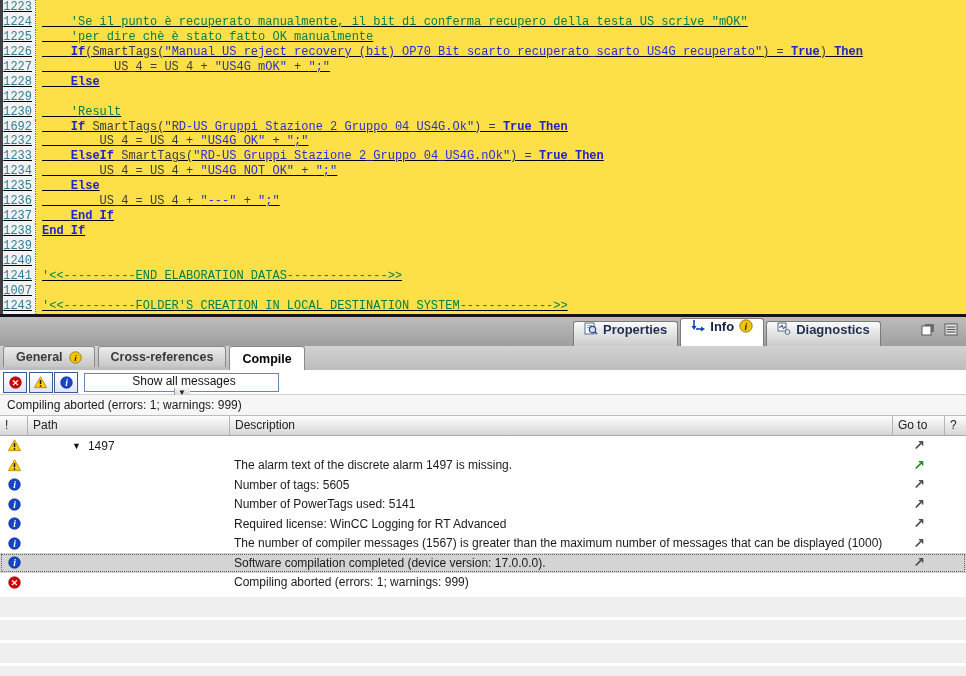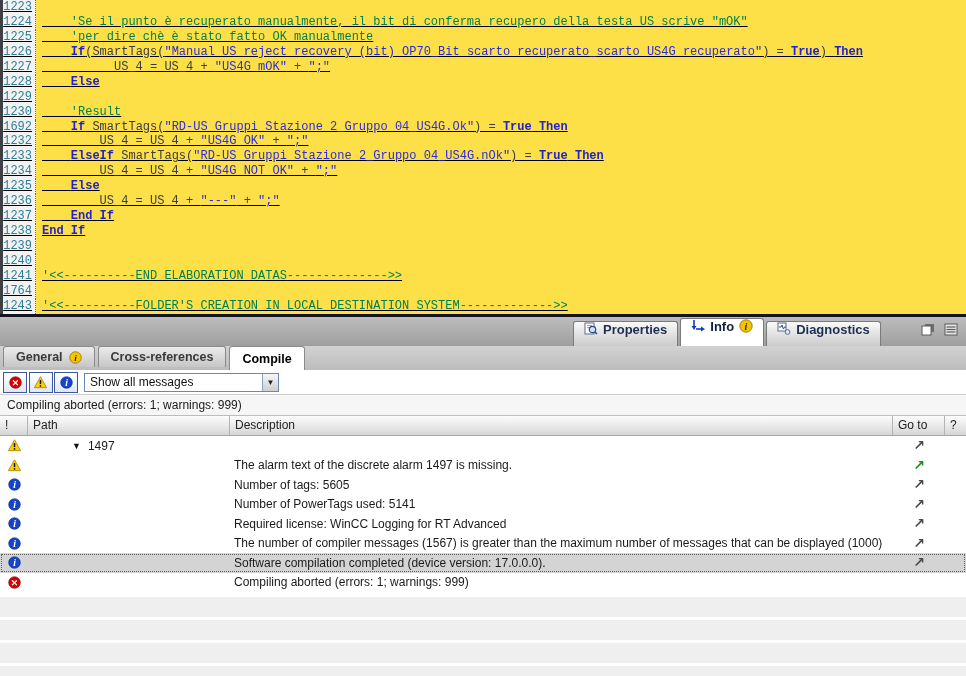--- a/index.html
+++ b/index.html
@@ -44,21 +44,21 @@
           font-size:12.5px;font-weight:bold;color:#3a3a3a;cursor:default;}
   .subtab.active{height:24px;background:#fff;color:#000;}
 
   
   .toolbar{position:absolute;top:370px;left:0;width:966px;height:25px;background:#fff;
            border-bottom:1px solid #d0d0d0;box-sizing:border-box;display:flex;align-items:center;}
   .tbtn{width:24px;height:21px;box-sizing:border-box;border:1px solid #3c5a9a;margin-left:1.5px;
         background:linear-gradient(#ffffff,#dfe7f5);display:flex;align-items:center;justify-content:center;cursor:pointer;}
   .tbtn:first-child{margin-left:3px;}
   .combo{margin-left:6px;width:195px;height:19px;box-sizing:border-box;border:1px solid #6a86b8;
-         background:#fff;display:flex;align-items:center;cursor:pointer;}
+         background:#fff;display:flex;align-items:center;cursor:pointer;flex-direction:column;}
   .combo .value{flex:1;font-size:12px;color:#111;padding-left:5px;}
   .combo .drop{width:15px;height:100%;border-left:1px solid #8aa0c8;
                background:linear-gradient(#f6f6f6,#cfcfcf);display:flex;align-items:center;justify-content:center;
                font-size:8px;color:#222;}
 
   
   .statusline{position:absolute;top:395px;left:0;width:966px;height:20px;background:#f6f6f6;
               font-size:12px;color:#1a1a1a;line-height:20px;padding-left:7px;box-sizing:border-box;}
 
   
@@ -110,21 +110,21 @@
       <div class="cline"><span class="lnum">1232</span><span class="ltext"><span class="tk-p">        US_4 = US_4 + </span><span class="tk-s">"US4G OK"</span><span class="tk-p"> + </span><span class="tk-s">";"</span></span></div>
       <div class="cline"><span class="lnum">1233</span><span class="ltext"><span class="tk-p">    </span><span class="tk-k">ElseIf</span><span class="tk-p"> SmartTags(</span><span class="tk-s">"RD-US Gruppi Stazione 2_Gruppo 04_US4G.nOk"</span><span class="tk-p">) = </span><span class="tk-k">True</span><span class="tk-p"> </span><span class="tk-k">Then</span></span></div>
       <div class="cline"><span class="lnum">1234</span><span class="ltext"><span class="tk-p">        US_4 = US_4 + </span><span class="tk-s">"US4G NOT OK"</span><span class="tk-p"> + </span><span class="tk-s">";"</span></span></div>
       <div class="cline"><span class="lnum">1235</span><span class="ltext"><span class="tk-p">    </span><span class="tk-k">Else</span></span></div>
       <div class="cline"><span class="lnum">1236</span><span class="ltext"><span class="tk-p">        US_4 = US_4 + </span><span class="tk-s">"---"</span><span class="tk-p"> + </span><span class="tk-s">";"</span></span></div>
       <div class="cline"><span class="lnum">1237</span><span class="ltext"><span class="tk-p">    </span><span class="tk-k">End If</span></span></div>
       <div class="cline"><span class="lnum">1238</span><span class="ltext"><span class="tk-k">End If</span></span></div>
       <div class="cline"><span class="lnum">1239</span><span class="ltext"></span></div>
       <div class="cline"><span class="lnum">1240</span><span class="ltext"></span></div>
       <div class="cline"><span class="lnum">1241</span><span class="ltext"><span class="tk-c">'&lt;&lt;----------END ELABORATION DATAS--------------&gt;&gt;</span></span></div>
-      <div class="cline"><span class="lnum">1764</span><span class="ltext"></span></div>
+      <div class="cline"><span class="lnum">1007</span><span class="ltext"></span></div>
       <div class="cline"><span class="lnum">1243</span><span class="ltext"><span class="tk-c">'&lt;&lt;----------FOLDER'S CREATION IN LOCAL DESTINATION SYSTEM-------------&gt;&gt;</span></span></div>
     </div>
 </div>
 
 <div class="splitter"></div>
 
 <div class="tabbar">
   <div class="tabs">
     <div class="tab">
       <svg class="pcicon" viewBox="0 0 14 13" width="14" height="13">

